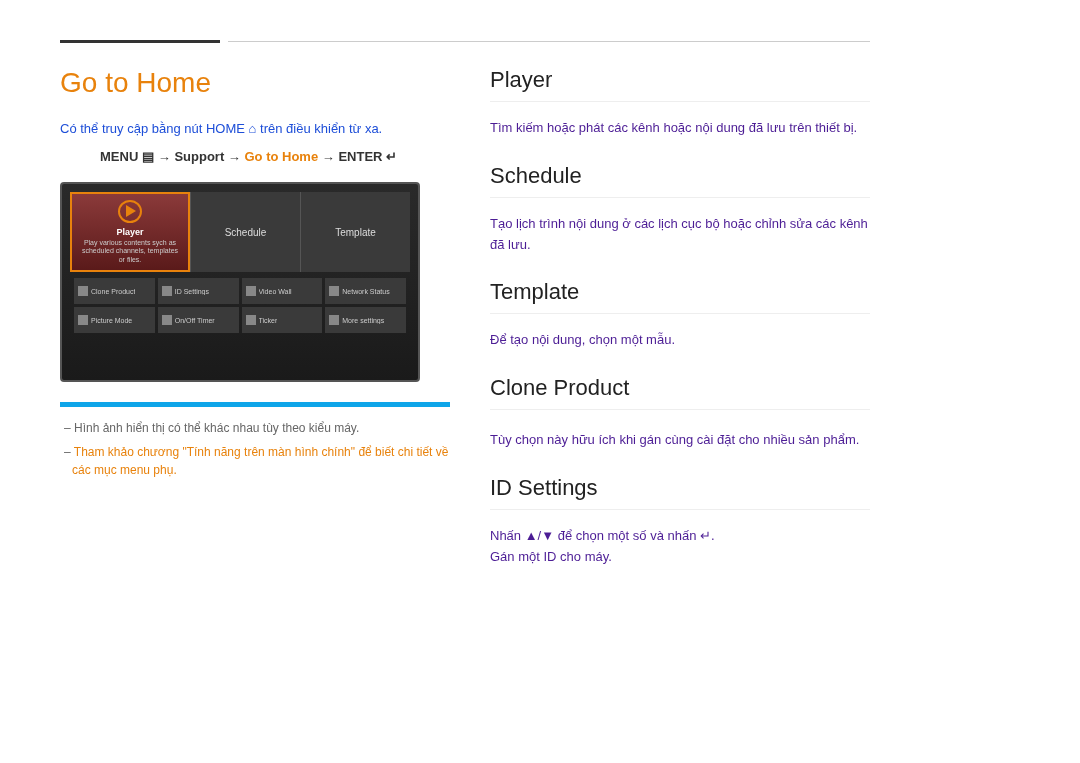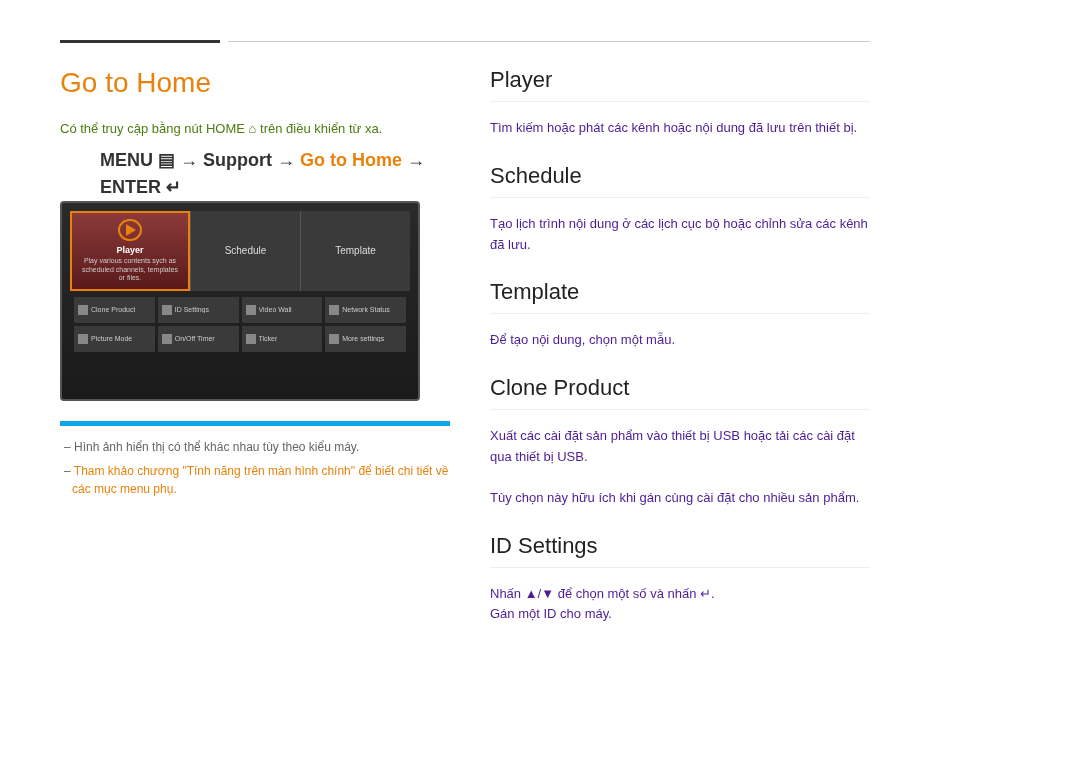--- a/index.html
+++ b/index.html
@@ -46,28 +46,29 @@
     }
     
     .page-title {
       font-size: 28px;
       color: #e8820c;
       font-weight: normal;
       margin-bottom: 20px;
     }
     .intro-text {
       font-size: 13px;
-      color: #4d7c0f;
+      color: #1d4ed8;
       margin-bottom: 8px;
       line-height: 1.5;
     }
     .menu-path {
-      font-size: 18px;
+      font-size: 13px;
       color: #333;
       font-weight: bold;
+      margin-bottom: 16px;
       line-height: 1.5;
       padding-left: 40px;
     }
     .menu-path span {
       font-weight: bold;
     }
     .menu-path .link-text {
       color: #e8820c;
     }
     
@@ -323,21 +324,20 @@
 
       <div class="section">
         <h2 class="section-title">Template</h2>
         <div class="section-divider"></div>
         <p class="section-desc">Để tạo nội dung, chọn một mẫu.</p>
       </div>
 
       <div class="section">
         <h2 class="section-title">Clone Product</h2>
         <div class="section-divider"></div>
-        <p class="section-desc">Xuất các cài đặt sản phẩm vào thiết bị USB hoặc tải các cài đặt qua thiết bị USB.</p>
         <p class="section-desc" style="margin-top:20px;">Tùy chọn này hữu ích khi gán cùng cài đặt cho nhiều sản phẩm.</p>
       </div>
 
       <div class="section">
         <h2 class="section-title">ID Settings</h2>
         <div class="section-divider"></div>
         <p class="section-desc" style="margin-top:4px;">Nhấn ▲/▼ để chọn một số và nhấn ↵.</p>
         <p class="section-desc">Gán một ID cho máy.</p>
       </div>
     </div>

